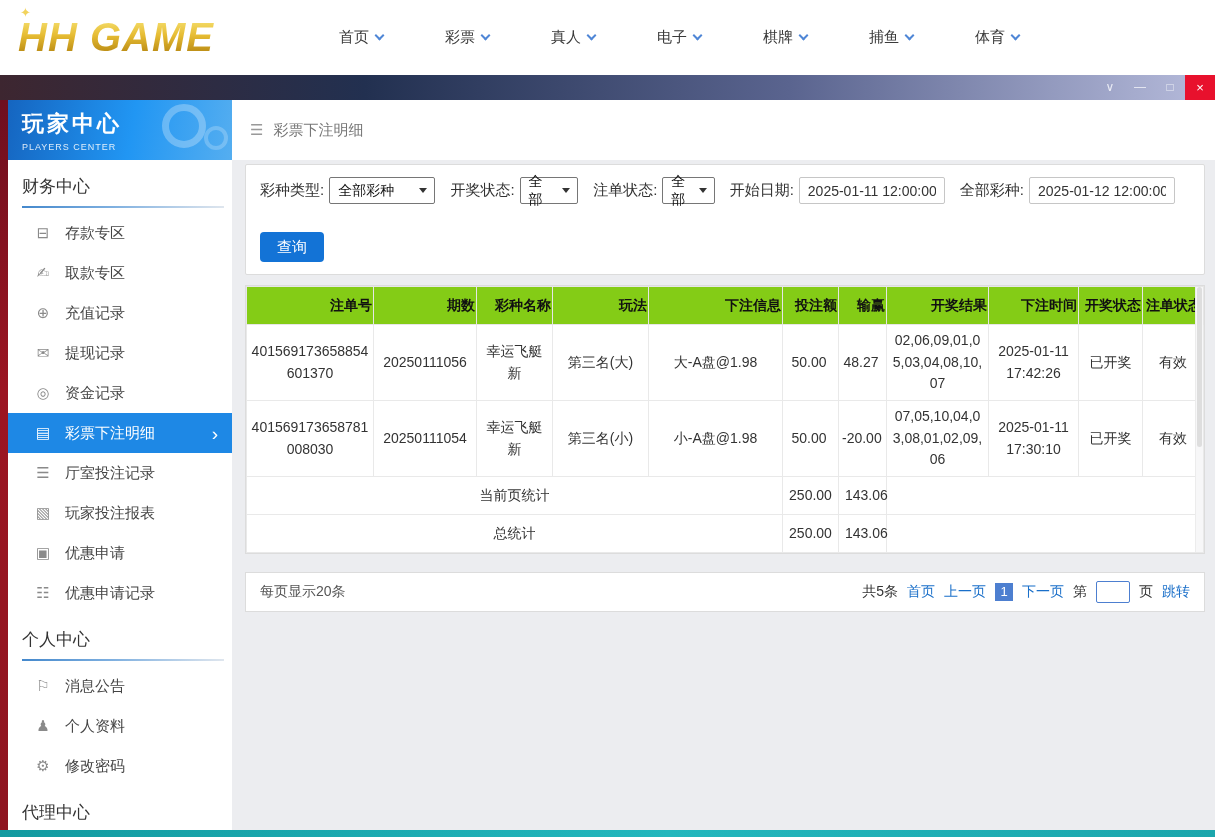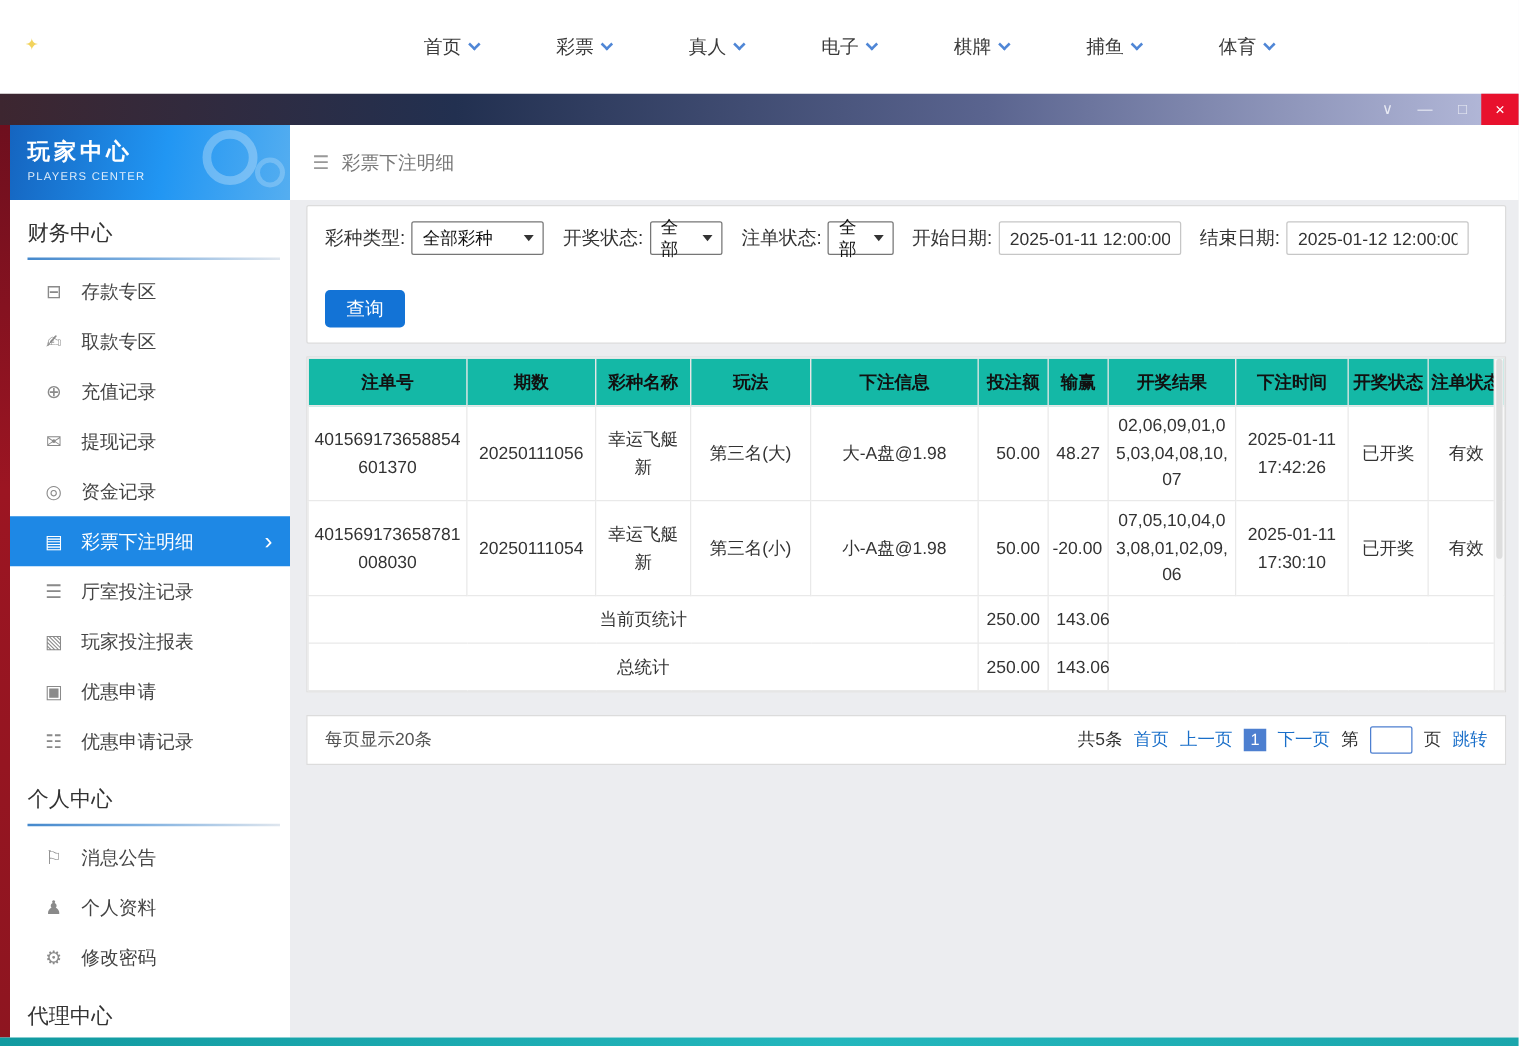--- a/index.html
+++ b/index.html
@@ -35,21 +35,21 @@
 
   
   .sidebar { width: 224px; background: #fff; flex: none; display: flex; flex-direction: column; overflow: hidden; }
   .sidebar-head { height: 60px; flex: none; position: relative; overflow: hidden; color: #fff;
                   background: linear-gradient(100deg, #1565c0 0%, #2196f3 55%, #55aef0 100%);
                   padding: 9px 0 0 14px; }
   .sidebar-head::before { content: ""; position: absolute; right: 26px; top: 4px; width: 30px; height: 30px;
                   border: 7px solid rgba(255,255,255,.28); border-radius: 50%; }
   .sidebar-head::after { content: ""; position: absolute; right: 4px; top: 26px; width: 16px; height: 16px;
                   border: 4px solid rgba(255,255,255,.22); border-radius: 50%; }
-  .sidebar-title { font-size: 18px; font-weight: bold; letter-spacing: 3px; }
+  .sidebar-title { font-size: 22px; font-weight: bold; letter-spacing: 3px; }
   .sidebar-subtitle { font-size: 9px; letter-spacing: 1px; opacity: .85; margin-top: 3px; }
   .side-section-title { font-size: 17px; color: #333; padding: 15px 0 10px 14px; position: relative; margin-bottom: 5px; }
   .side-section-title::after { content: ""; position: absolute; left: 14px; right: 8px; bottom: 0; height: 2px;
                   background: linear-gradient(90deg, #4488cc 0%, #7fb0e0 45%, #dfe6ee 100%); }
   .side-item { height: 40px; display: flex; align-items: center; gap: 13px; padding-left: 26px;
                font-size: 15px; color: #444; cursor: pointer; position: relative; }
   .side-item.active { background: #1e88e5; color: #fff; }
   .side-icon { width: 18px; text-align: center; font-size: 15px; color: #8a8a8a; font-style: normal; }
   .side-item.active .side-icon { color: #fff; }
   .side-caret { position: absolute; right: 14px; font-size: 19px; line-height: 1; }
@@ -77,37 +77,37 @@
                 color: #333; padding: 0 8px; margin-right: 15px;
                 font-family: "Liberation Sans", "DejaVu Sans", sans-serif; }
   .filter-actions { margin-top: 28px; }
   .search-btn { background: #1373d6; color: #fff; border: none; border-radius: 4px; height: 30px;
                 padding: 0 17px; font-size: 15px; cursor: pointer;
                 font-family: "Liberation Sans", "DejaVu Sans", sans-serif; }
 
   
   .table-panel { background: #fff; border: 1px solid #dcdcdc; margin-top: 10px; position: relative; flex: none; }
   .bet-table { width: 100%; border-collapse: collapse; table-layout: fixed; }
-  .bet-table th { background: #14b8a6; font-size: 14px; font-weight: bold; color: #111; height: 38px;
-                  border: 1px solid #e6e6e6; padding: 0 1px; text-align: center; }
+  .bet-table th { background: #84cc16; font-size: 14px; font-weight: bold; color: #111; height: 38px;
+                  border: 1px solid #e6e6e6; padding: 0 1px; text-align: right; }
   .bet-table td { border: 1px solid #e9e9e9; font-size: 14px; color: #333; text-align: center;
                   padding: 4px 3px; line-height: 1.55; }
   .bet-table tbody tr.data-row { height: 76px; }
   .bet-table th:nth-child(1)  { width: 127px; }
   .bet-table th:nth-child(2)  { width: 103px; }
   .bet-table th:nth-child(3)  { width: 76px; }
   .bet-table th:nth-child(4)  { width: 96px; }
   .bet-table th:nth-child(5)  { width: 134px; }
   .bet-table th:nth-child(6)  { width: 56px; }
   .bet-table th:nth-child(7)  { width: 48px; }
   .bet-table th:nth-child(8)  { width: 102px; }
   .bet-table th:nth-child(9)  { width: 90px; }
   .bet-table th:nth-child(10) { width: 64px; }
   td.c1, td.c8 { word-break: break-all; }
-  td.c6, td.c7 { text-align: right; padding-right: 6px; }
+  td.c6, td.c7 { padding-right: 6px; }
   tr.summary-row td { height: 38px; padding: 0 6px; }
   td.sum-label { text-align: center; }
   .table-scrollbar { position: absolute; top: 1px; right: 1px; bottom: 1px; width: 8px;
                      background: #f7f7f8; border-left: 1px solid #ececec; }
   .table-scrollbar .thumb { position: absolute; top: 0; left: 1px; right: 1px; height: 160px;
                      background: #dedede; border-radius: 3px; cursor: pointer; }
 
   
   .pagination { background: #fff; border: 1px solid #dcdcdc; margin-top: 18px; height: 40px; flex: none;
                 display: flex; align-items: center; justify-content: space-between; padding: 0 14px;
@@ -124,20 +124,21 @@
   .bottom-strip { height: 7px; flex: none; background: linear-gradient(90deg, #129aa0, #23b7bd 55%, #1ba6ac); }
 </style>
 </head>
 <body>
 
 <div class="screen">
 
   <header class="topbar">
     <div class="logo">
       <span class="logo-sparkle">✦</span>
+      <span>HH GAME</span>
     </div>
     <nav class="topnav" id="topnav">
         <a class="nav-item">
           <span>首页</span>
           <i class="chev"></i>
         </a>
         <a class="nav-item">
           <span>彩票</span>
           <i class="chev"></i>
         </a>
@@ -259,21 +260,21 @@
               <span>全部</span>
               <i class="sel-arrow"></i>
             </span>
             <span class="f-label">注单状态:</span>
             <span class="select w-order">
               <span>全部</span>
               <i class="sel-arrow"></i>
             </span>
             <span class="f-label">开始日期:</span>
             <input class="date-input" value="2025-01-11 12:00:00" style="">
-            <span class="f-label">结束日期:</span>
+            <span class="f-label">全部彩种:</span>
             <input class="date-input" value="2025-01-12 12:00:00" style="">
           </div>
           <div class="filter-actions">
             <button class="search-btn">查询</button>
           </div>
         </section>
 
         <section class="table-panel">
           <table class="bet-table">
             <thead>

